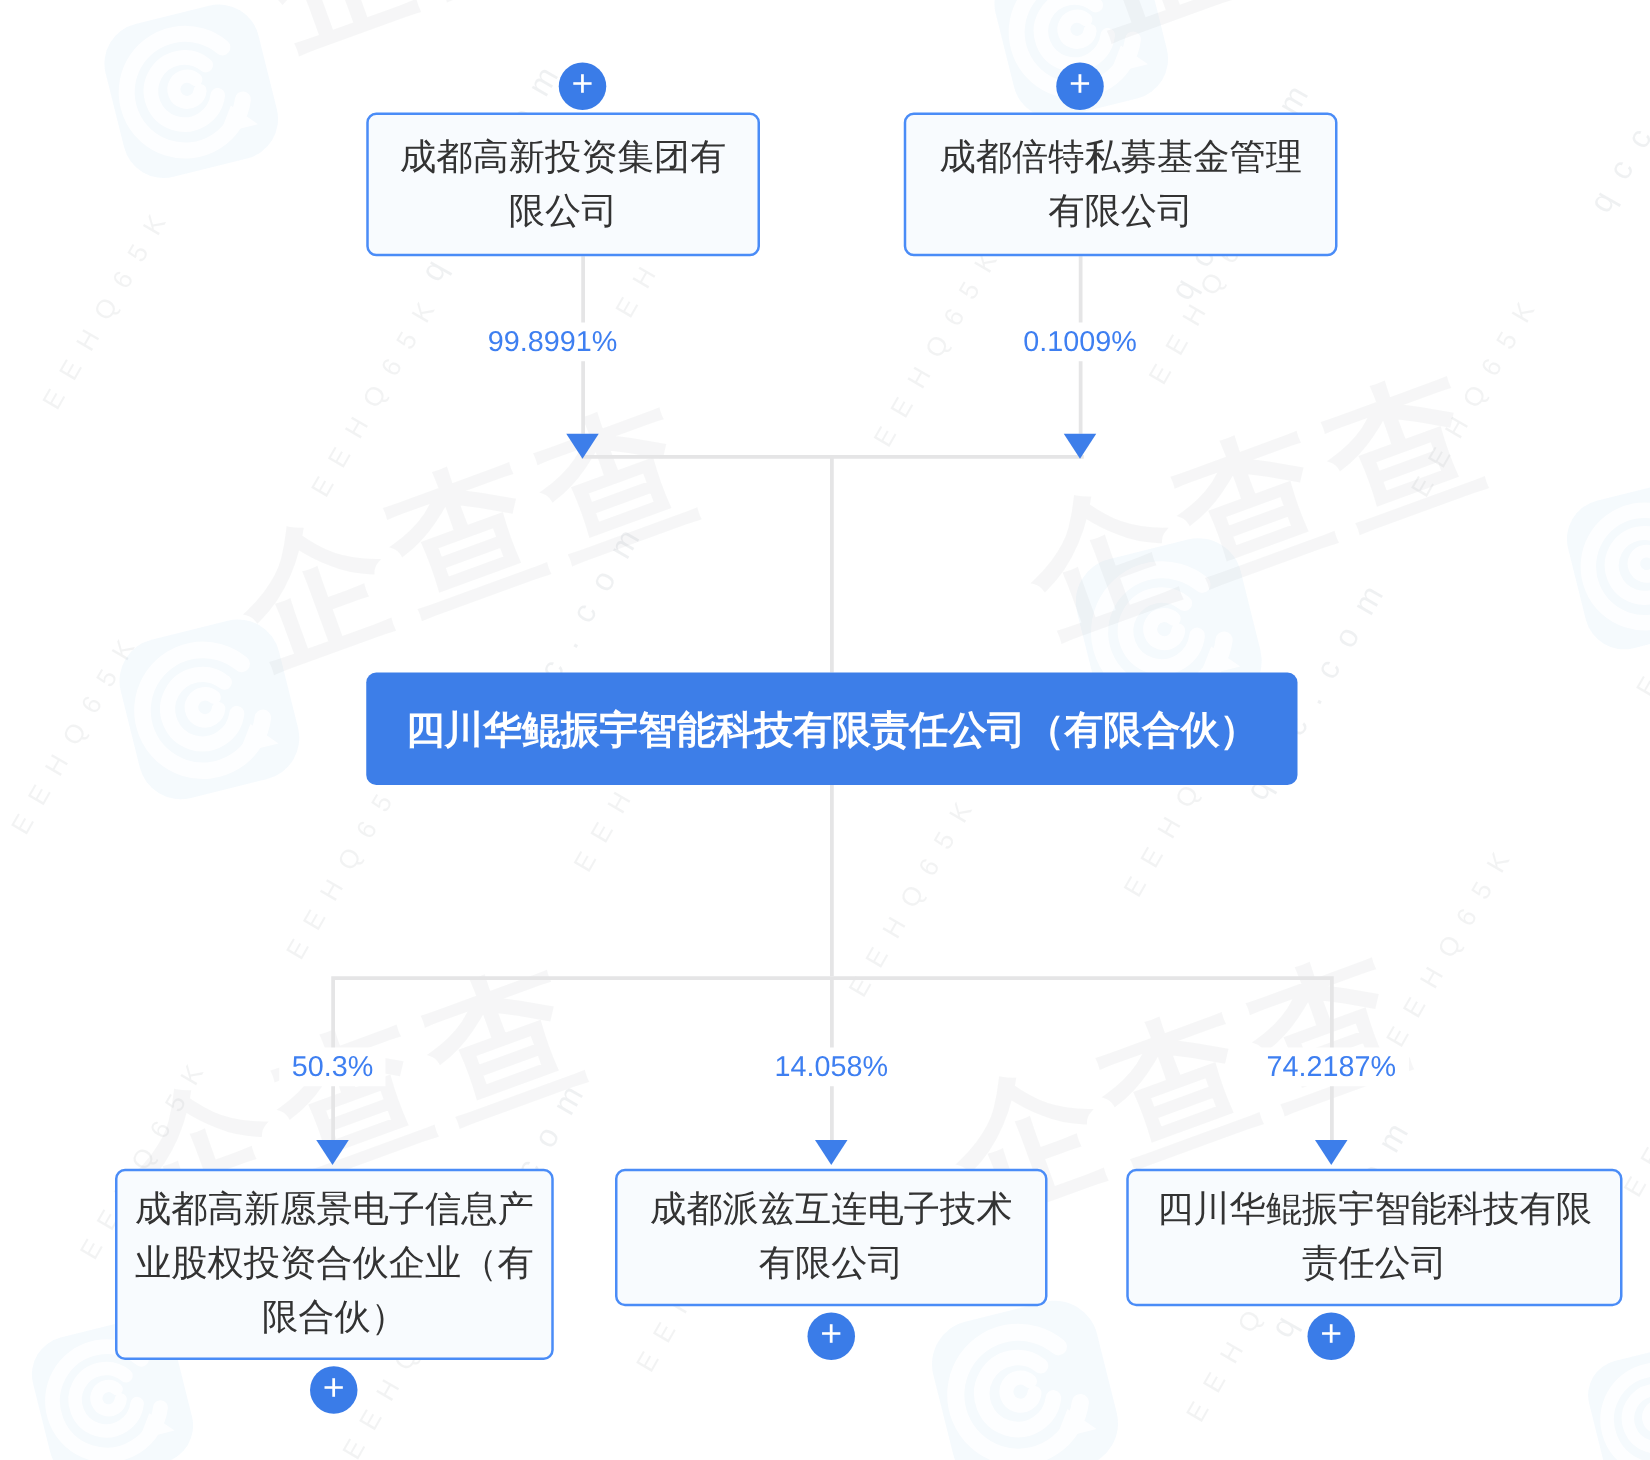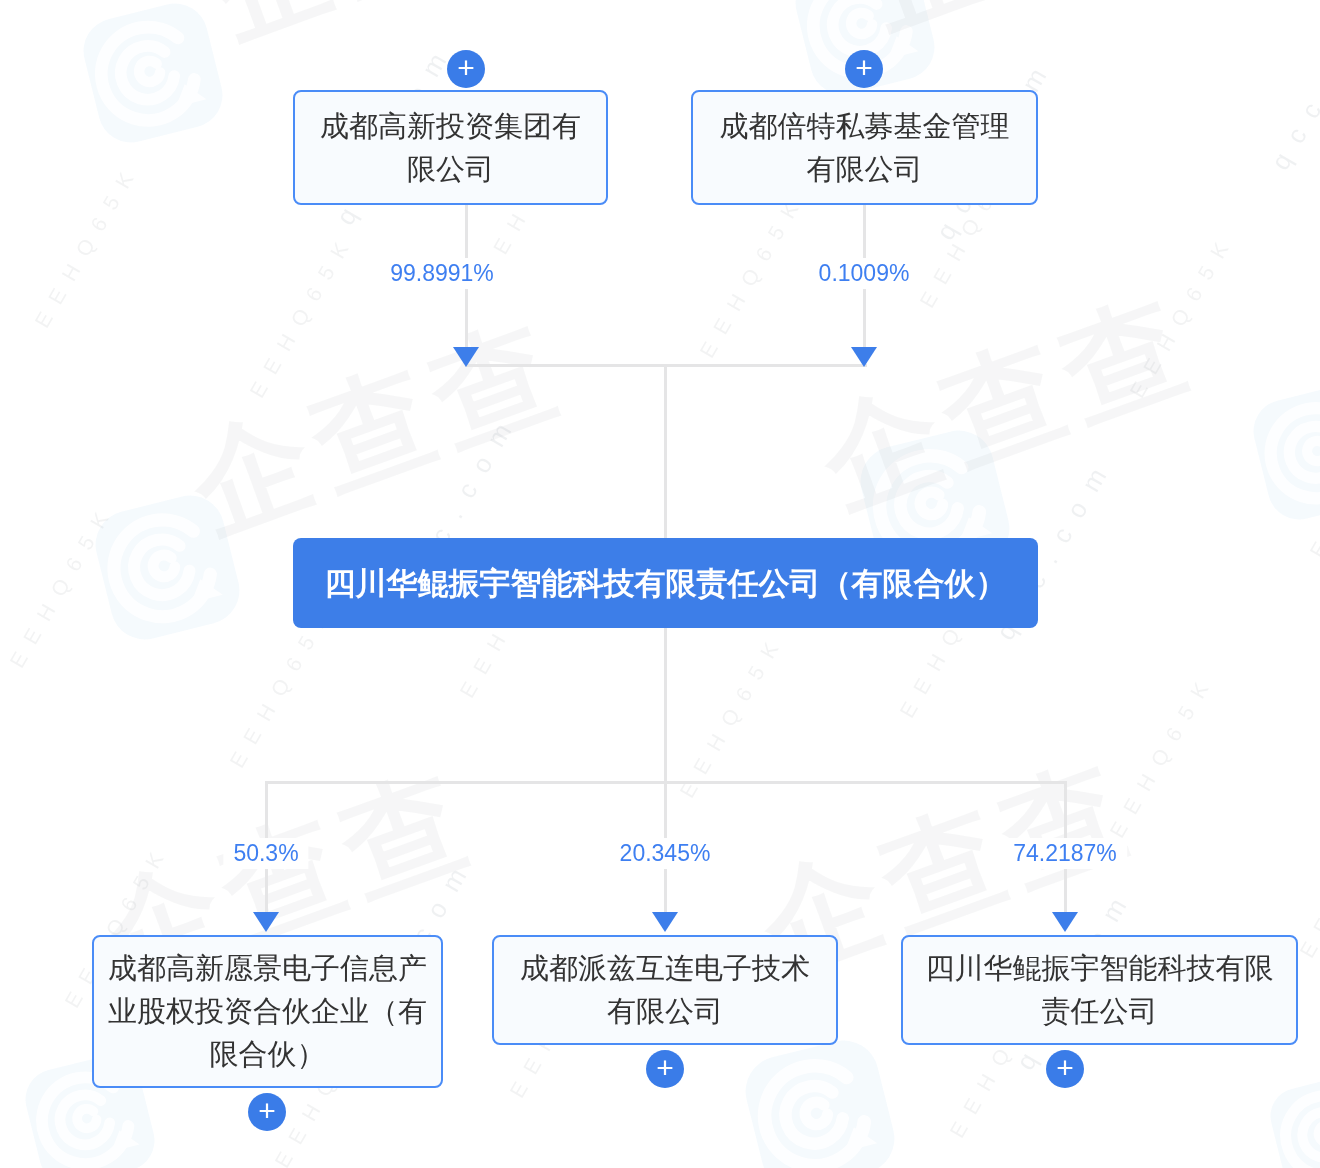--- a/index.html
+++ b/index.html
@@ -182,27 +182,27 @@
   <div class="vline" style="left:265px;top:784px;height:128px"></div>
   <div class="vline" style="left:664px;top:784px;height:128px"></div>
   <div class="vline" style="left:1064px;top:784px;height:128px"></div>
   <div class="arrow" style="left:253px;top:912px"></div>
   <div class="arrow" style="left:652px;top:912px"></div>
   <div class="arrow" style="left:1052px;top:912px"></div>
 
   <div class="pct" style="left:442px;top:258px">99.8991%</div>
   <div class="pct" style="left:864px;top:258px">0.1009%</div>
   <div class="pct" style="left:266px;top:838px">50.3%</div>
-  <div class="pct" style="left:665px;top:838px">20.345%</div>
+  <div class="pct" style="left:665px;top:838px">14.058%</div>
   <div class="pct" style="left:1065px;top:838px">74.2187%</div>
 
   <div class="box" style="left:293px;top:90px;width:315px;height:115px">
     <span>成都高新投资集团有限公司</span>
   </div>
-  <div class="box" style="left:691px;top:90px;width:347px;height:115px">
+  <div class="box" style="left:723px;top:90px;width:347px;height:115px">
     <span>成都倍特私募基金管理有限公司</span>
   </div>
 
   <div class="box box-main" style="left:293px;top:538px;width:745px;height:90px">
     <span>四川华鲲振宇智能科技有限责任公司（有限合伙）</span>
   </div>
 
   <div class="box" style="left:92px;top:935px;width:351px;height:153px">
     <span>成都高新愿景电子信息产业股权投资合伙企业（有限合伙）</span>
   </div>

